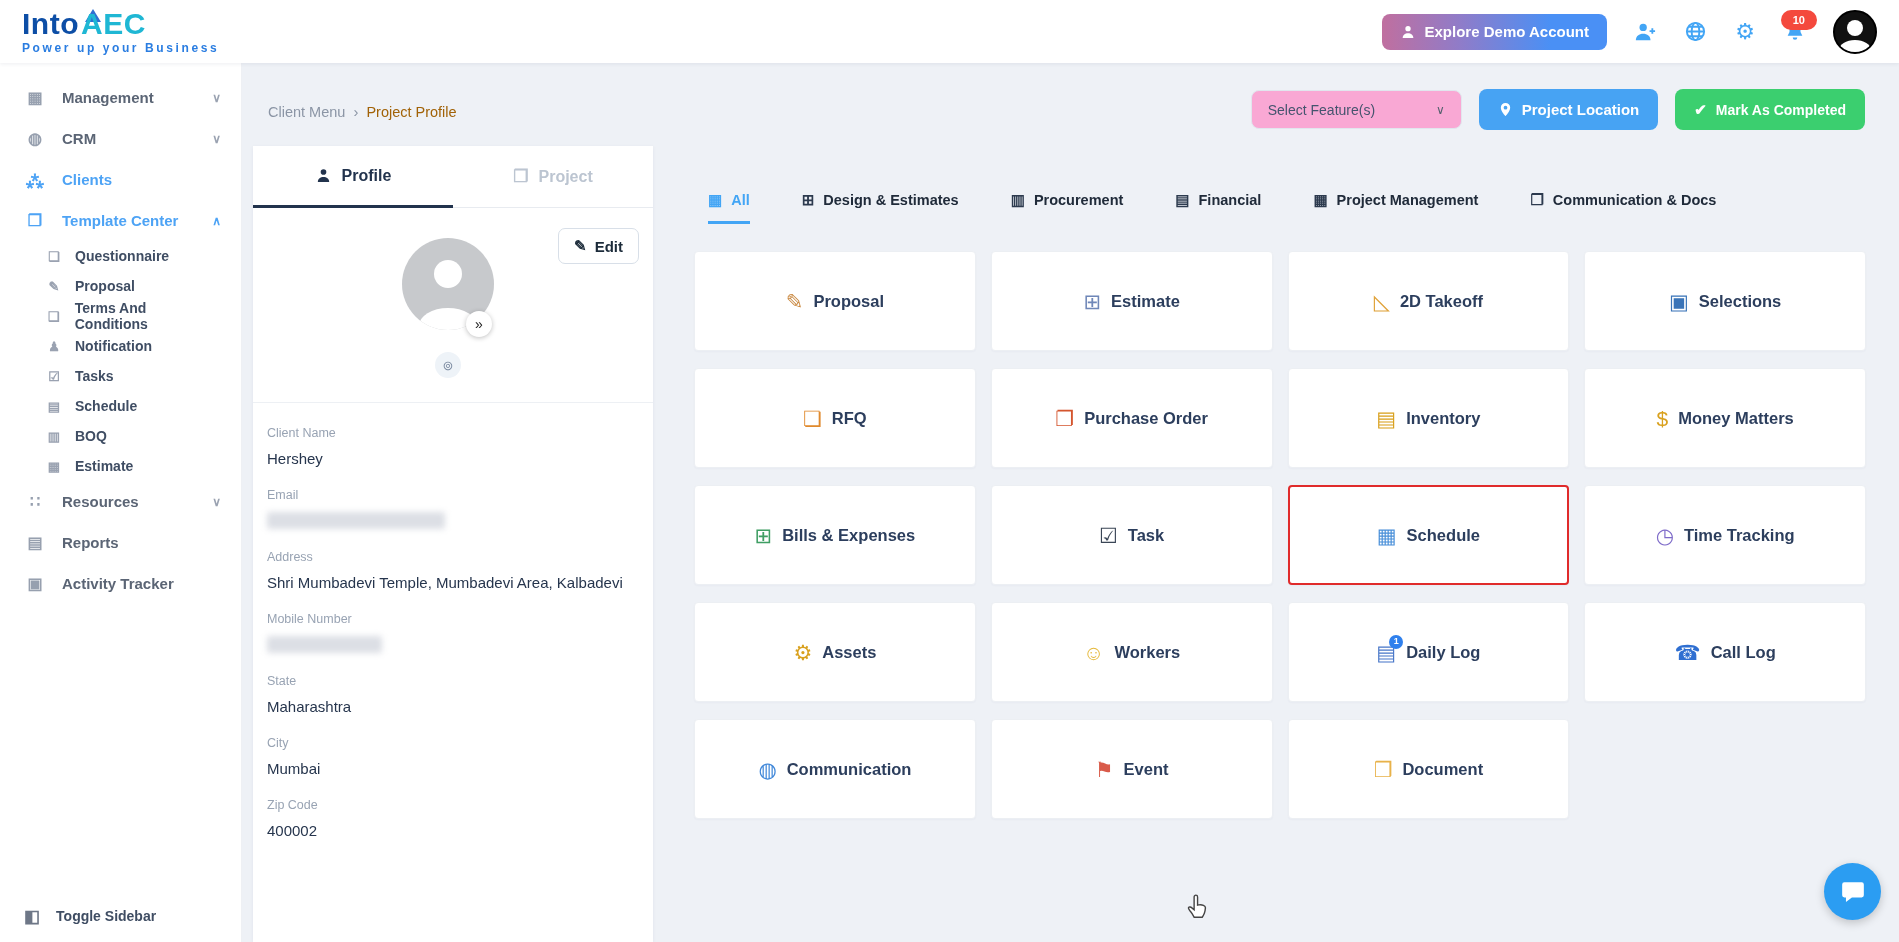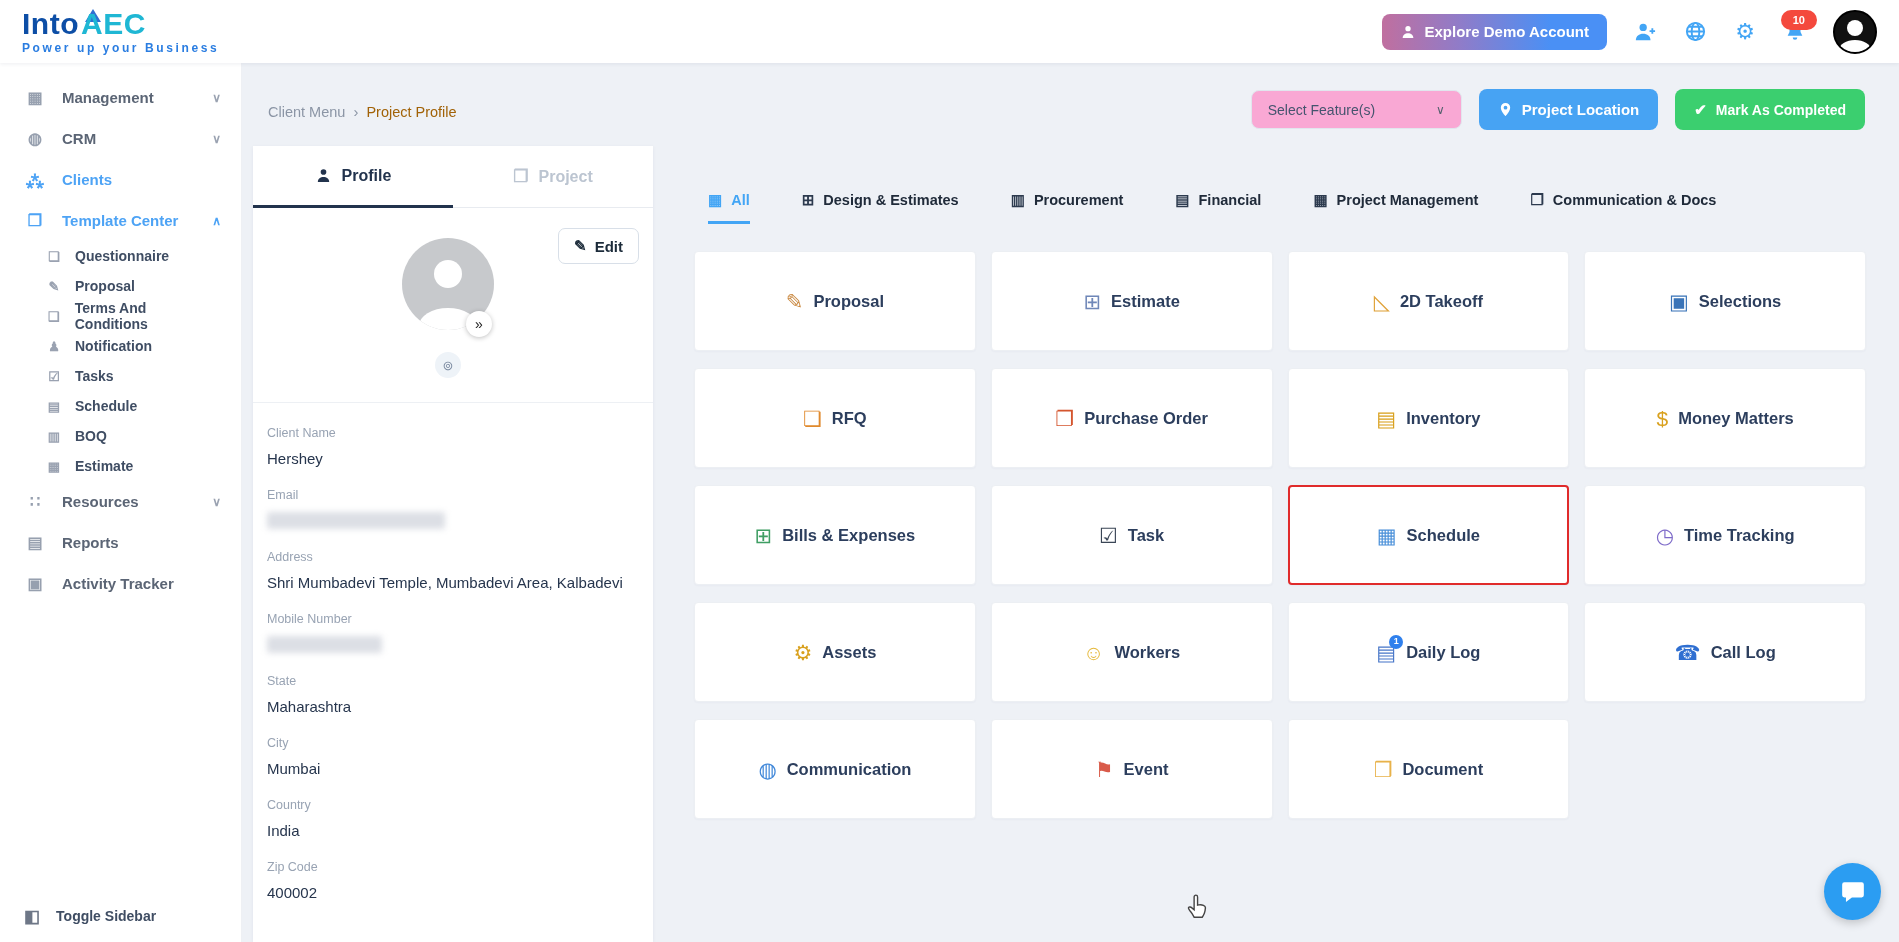--- a/index.html
+++ b/index.html
@@ -318,24 +318,20 @@
         </div>
         <div class="field">
           <div class="f-label">State</div>
           <div class="f-value">Maharashtra</div>
         </div>
         <div class="field">
           <div class="f-label">City</div>
           <div class="f-value">Mumbai</div>
         </div>
         <div class="field">
-          <div class="f-label">Country</div>
-          <div class="f-value">India</div>
-        </div>
-        <div class="field">
           <div class="f-label">Zip Code</div>
           <div class="f-value">400002</div>
         </div>
       </div>
   </section>
 
   <div class="f-tabs" id="feature-tabs">
       <div class="f-tab active">
         <span class="ft-glyph">▦</span>
         <span>All</span>

